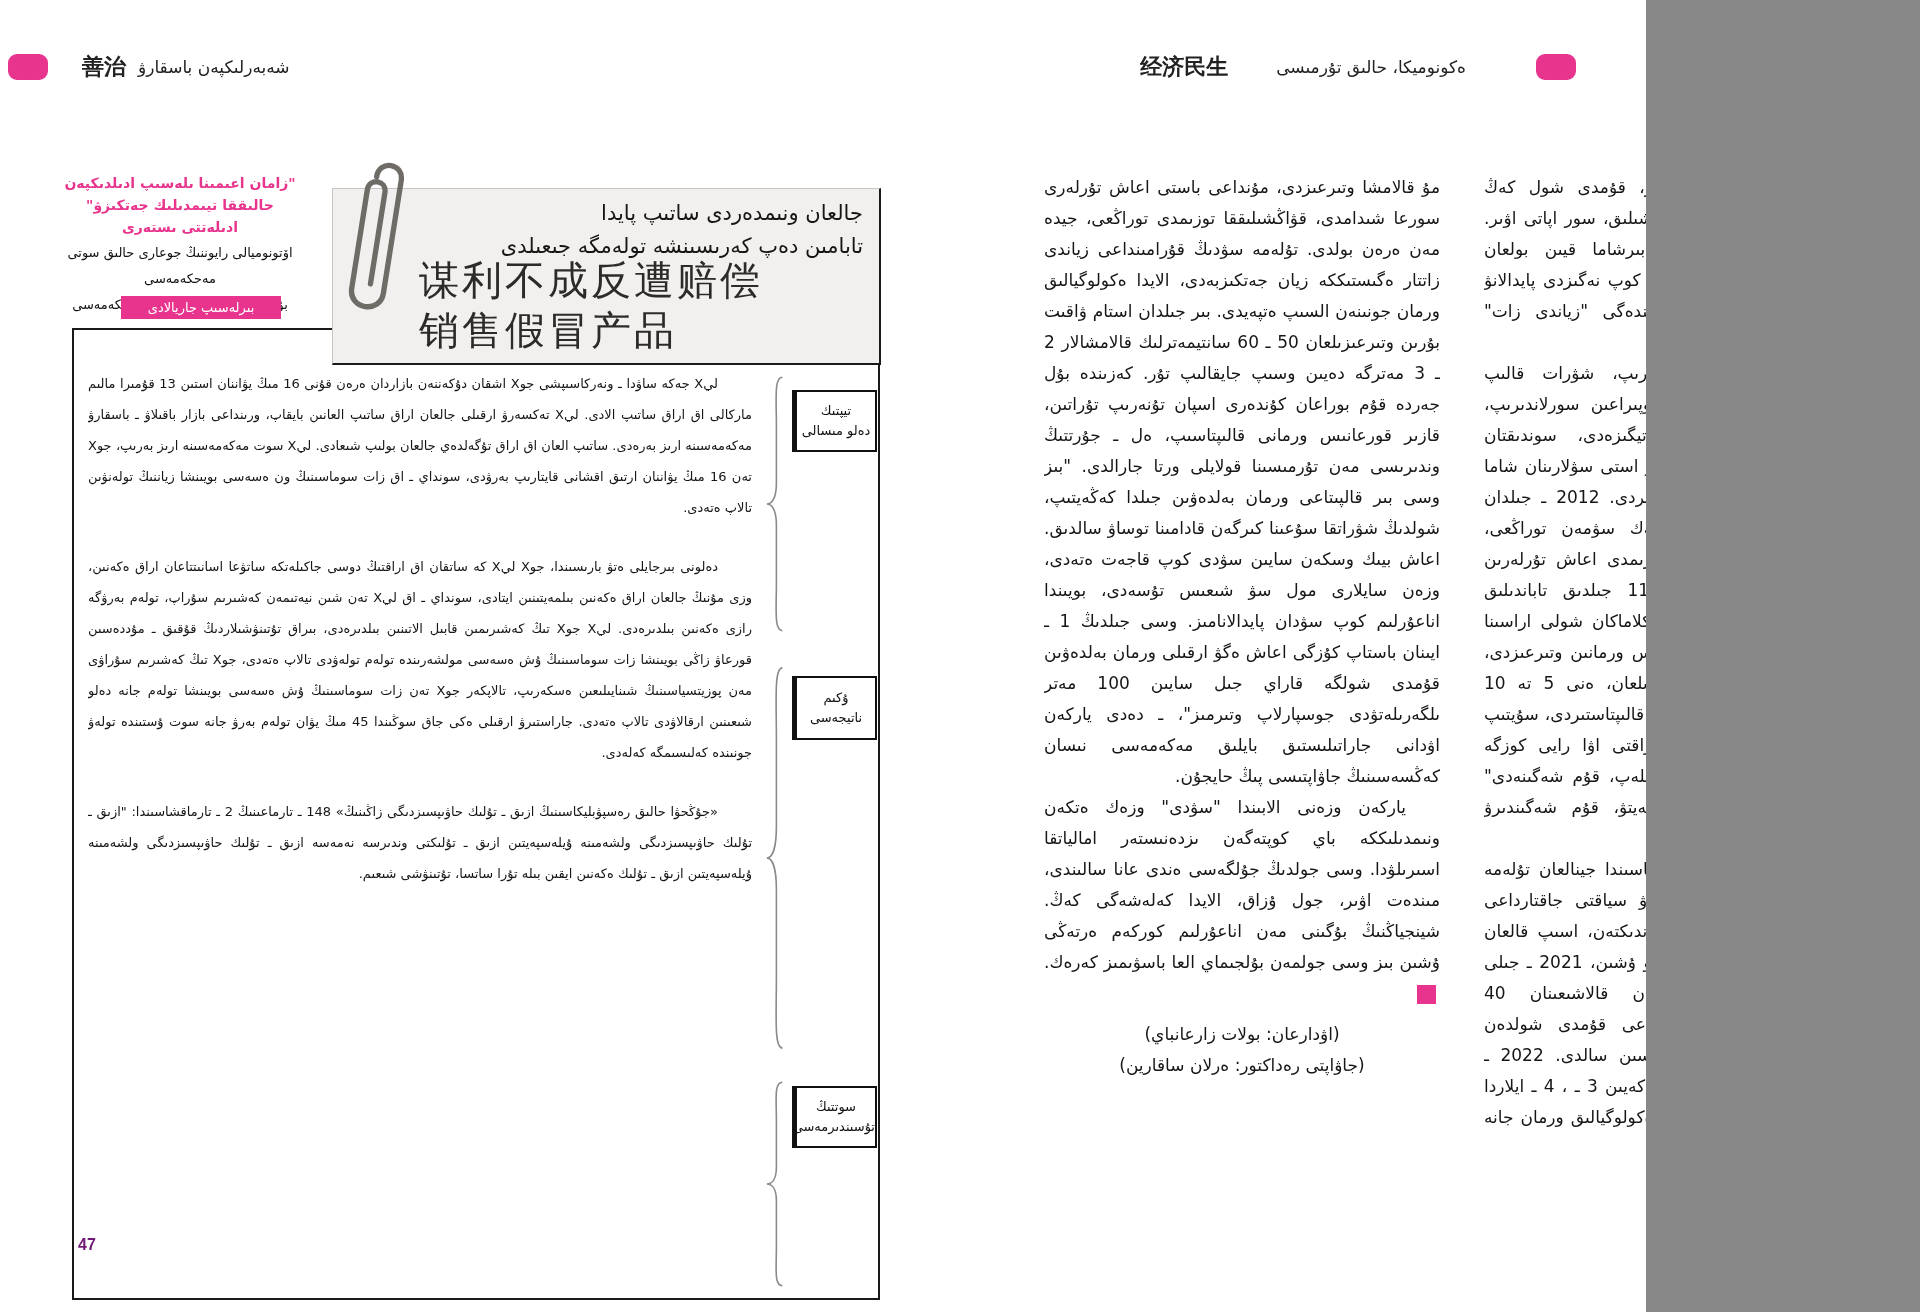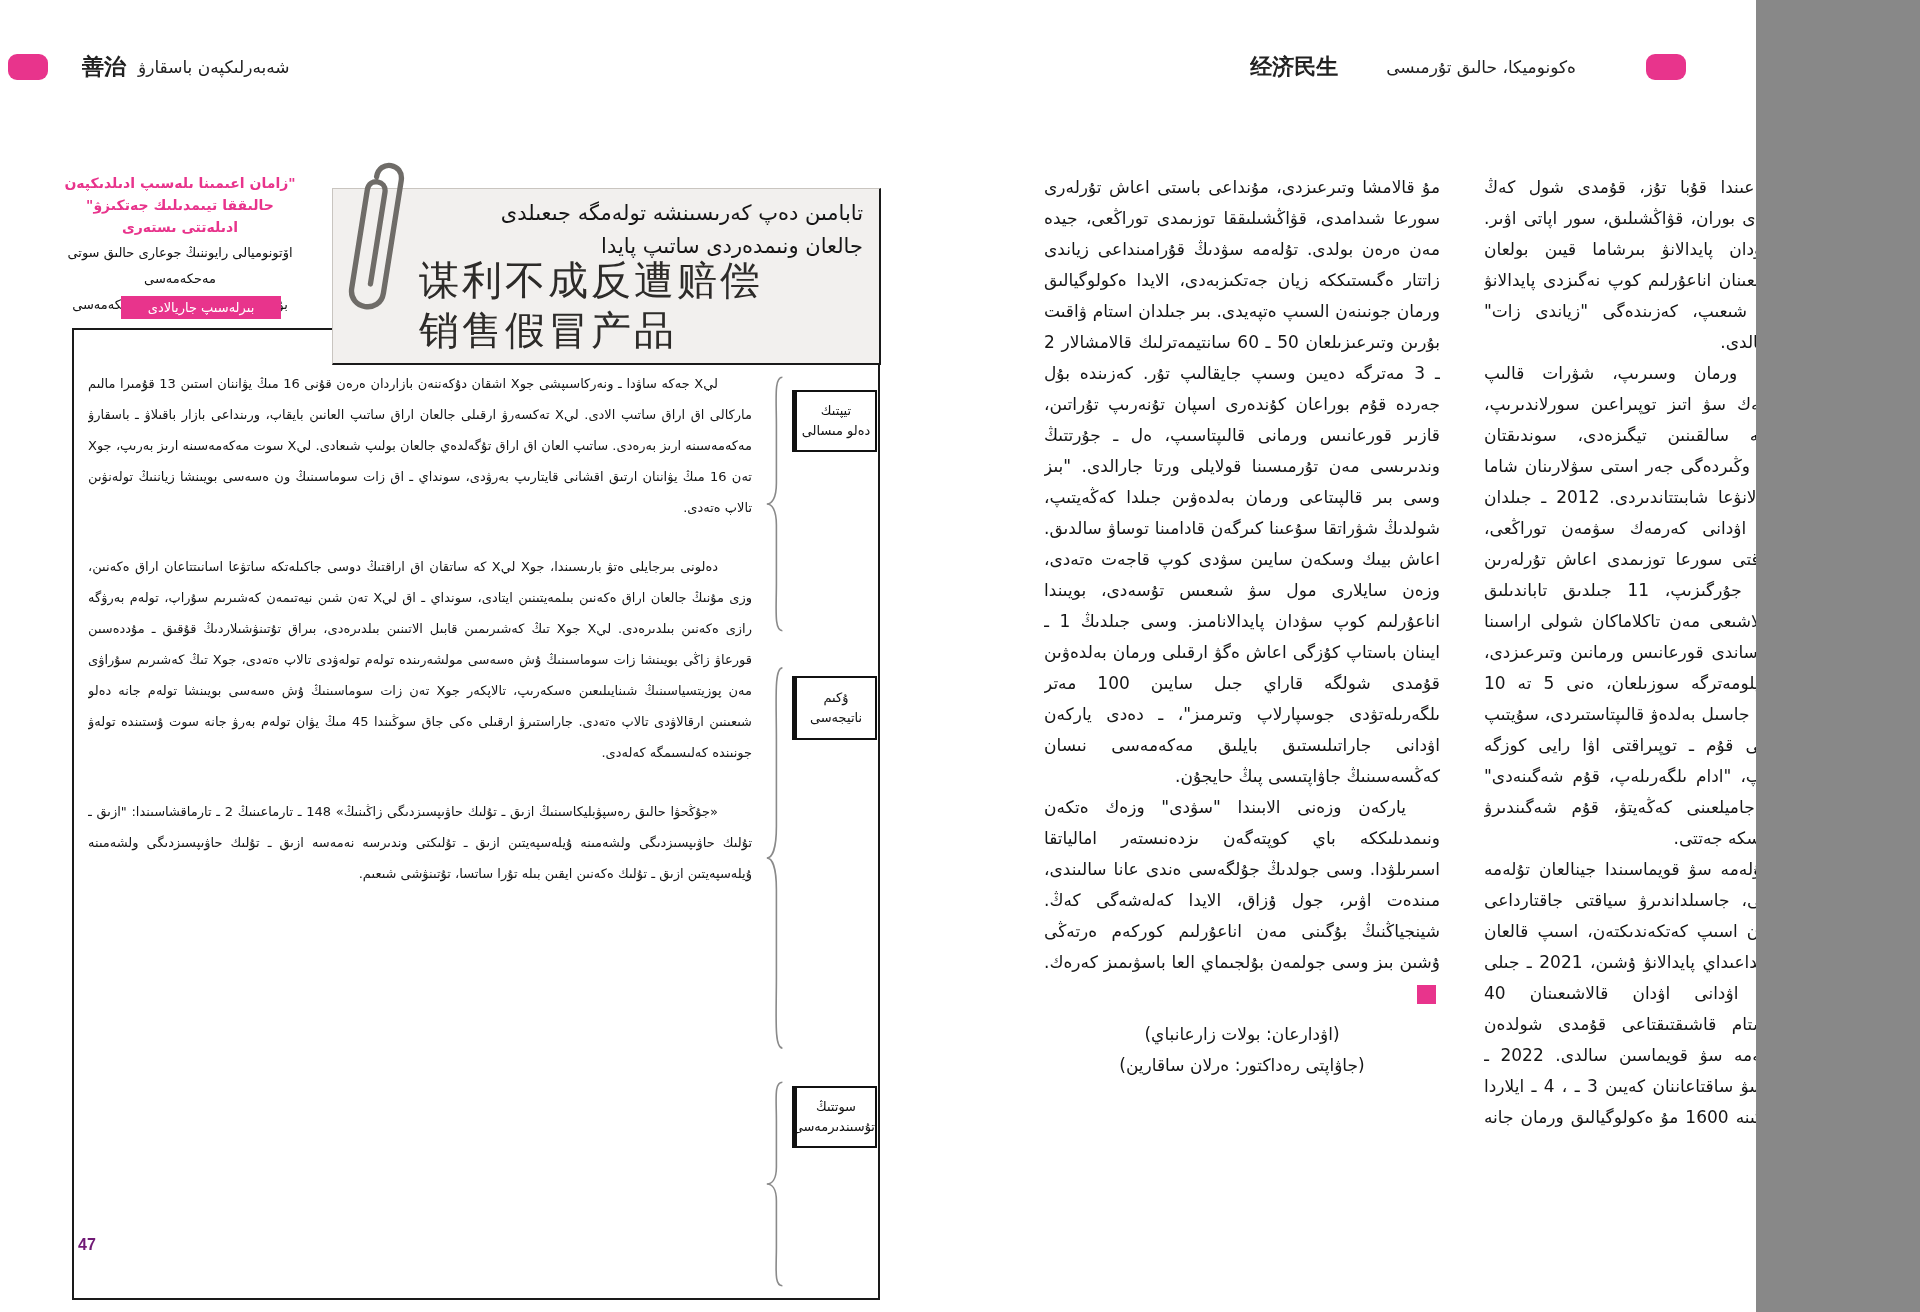--- a/index.html
+++ b/index.html
@@ -1,17 +1,17 @@
 <!DOCTYPE html>
 <html><head>
 <meta charset="utf-8">
 <style>
   html,body{margin:0;padding:0;background:#888;}
-  .canvas{position:relative;width:1756px;height:1312px;background:#ffffff;overflow:hidden;
-          font-family:"DejaVu Sans", sans-serif;color:#1c1c1c;}
+  .canvas{position:relative;width:1632px;height:1312px;background:#ffffff;overflow:hidden;
+          font-family:"DejaVu Sans", sans-serif;color:#1c1c1c;padding-left:14px;}
   .abs{position:absolute;}
   .rtl{direction:rtl;}
   .badge{width:40px;height:26px;background:#e8348c;border-radius:9px;}
   .hdr{display:flex;align-items:center;gap:12px;}
   .hdr-zh{font-family:"DejaVu Serif", serif;font-weight:bold;font-size:22px;color:#222;}
   .hdr-kk{font-size:17px;color:#222;}
   .slogan{color:#e8348c;font-weight:bold;font-size:14px;text-align:center;line-height:22px;}
   .pubs{font-size:13px;text-align:center;line-height:26px;color:#111;}
   .joint{background:#e8348c;color:#fff;font-size:13px;text-align:center;line-height:23px;height:23px;}
   .frame{border:2px solid #1a1a1a;}
@@ -57,22 +57,22 @@
   <div class="abs pubs rtl" style="left:30px;top:240px;width:300px;">
     <div>اۆتونوميالى رايوننىڭ جوعارى حالىق سوتى مەحكەمەسى</div>
     <div>بۇگىنگى شينجياڭ جۋرنالى مەحكەمەسى</div>
   </div>
   <div class="abs joint rtl" style="left:121px;top:296px;width:160px;">بىرلەسىپ جاريالادى</div>
 
   <div class="abs frame" style="left:72px;top:328px;width:804px;height:968px;"></div>
 
   <div class="abs card" style="left:332px;top:188px;width:546px;height:174px;">
     <div class="title-kk rtl abs" style="right:16px;top:8px;width:520px;">
+      <div>جالعان ونىمدەردى ساتىپ پايدا</div>
       <div>تابامىن دەپ كەرىسىنشە تولەمگە جىعىلدى</div>
-      <div>جالعان ونىمدەردى ساتىپ پايدا</div>
     </div>
     <div class="title-zh abs" style="left:86px;top:66px;">
       <div>谋利不成反遭赔偿</div>
       <div>销售假冒产品</div>
     </div>
   </div>
 
   <svg class="abs" style="left:344px;top:146px;transform:rotate(9deg);" width="72" height="178" viewBox="0 0 40 100">
     <path d="M13,18 C13,8 27,8 27,18 L27,82 C27,94 9,94 9,82 L9,26 C9,19 19,19 19,26 L19,78" fill="none" stroke="#6f6c68" stroke-width="3" stroke-linecap="round"></path>
   </svg>

